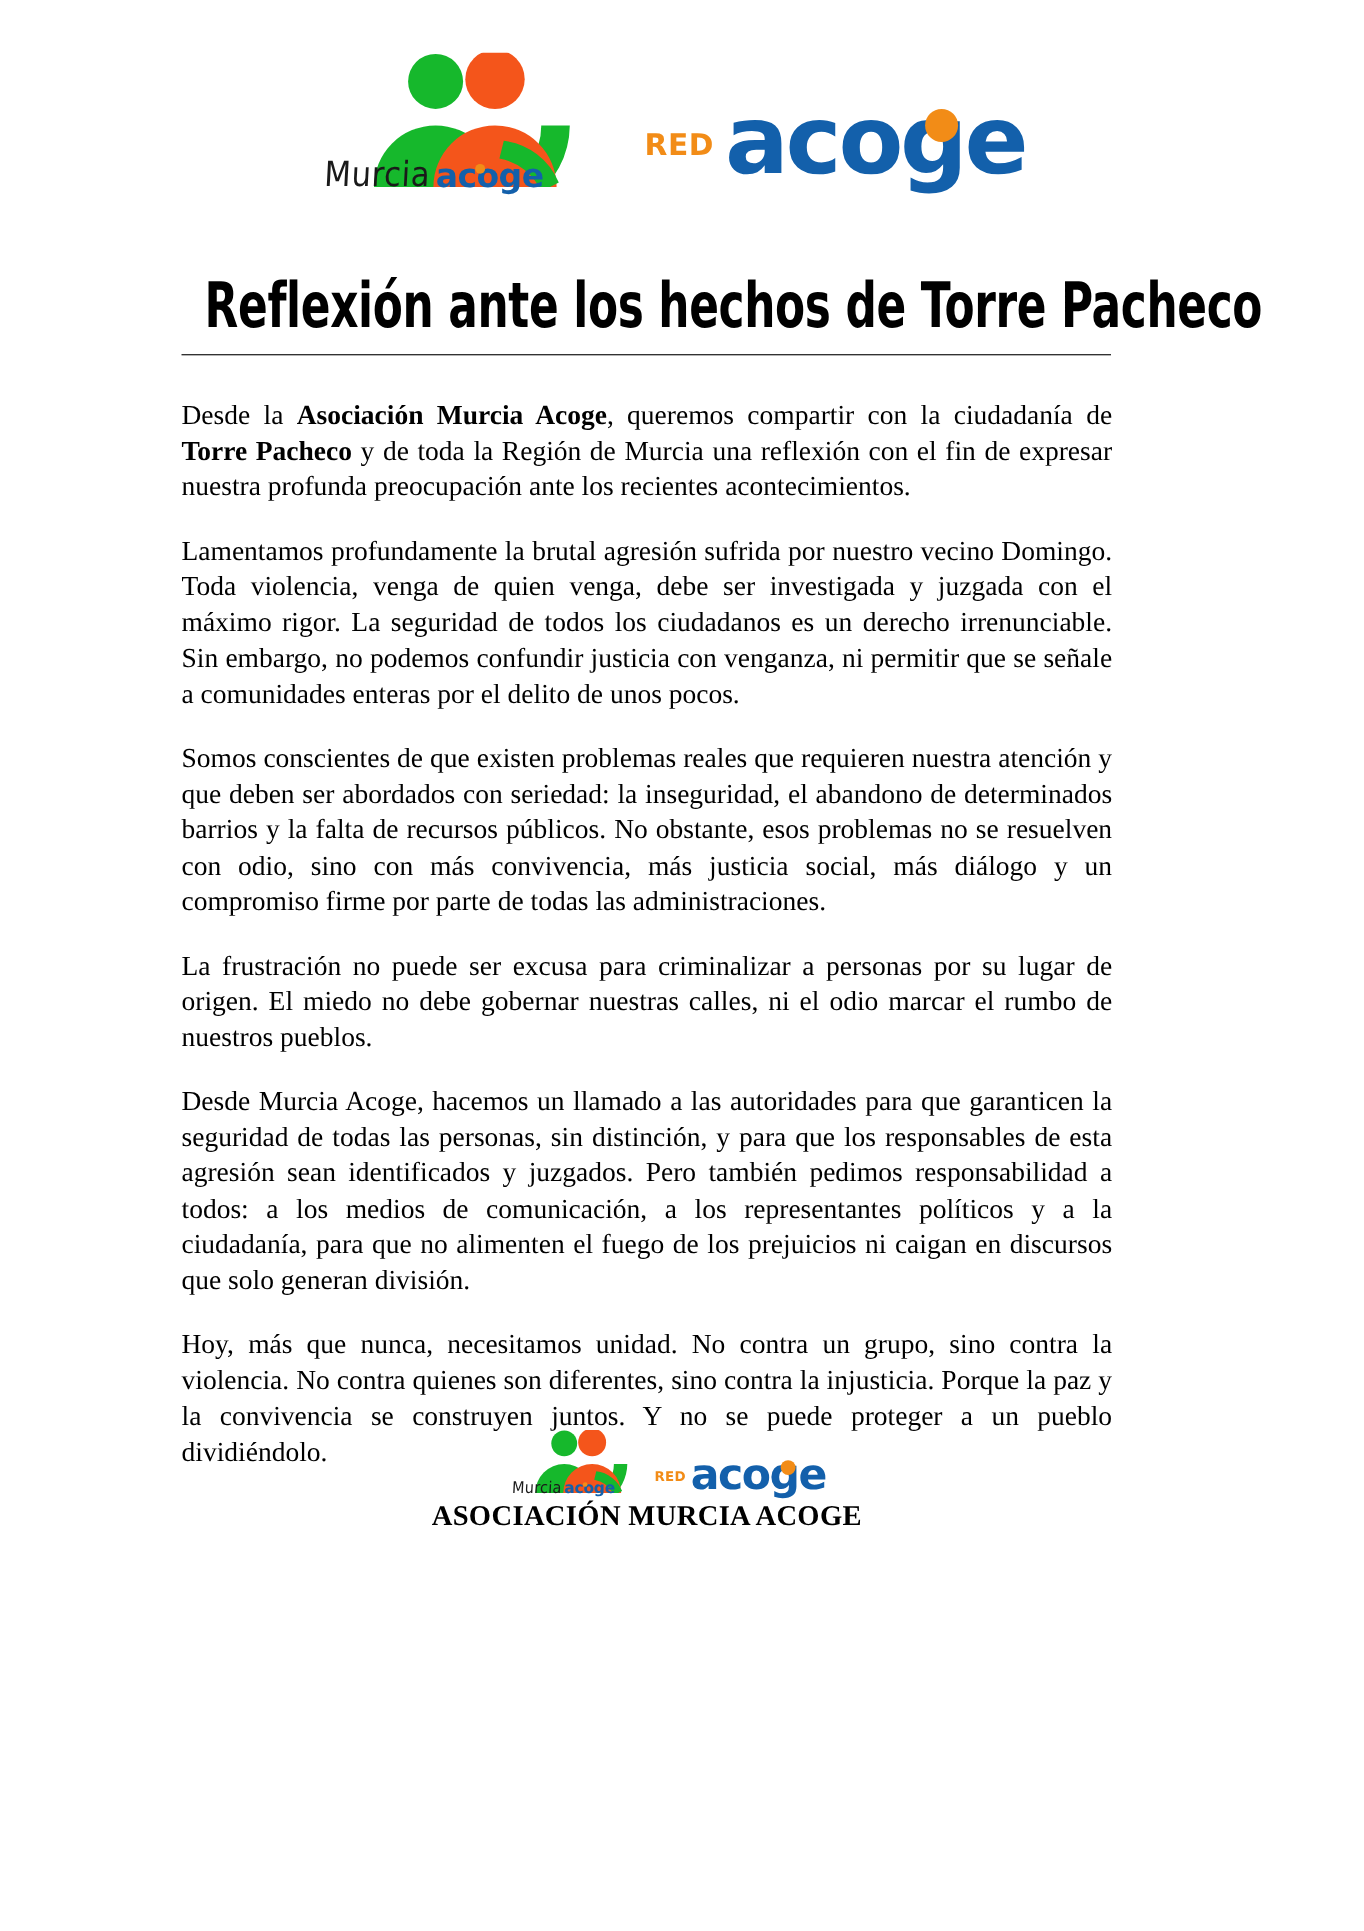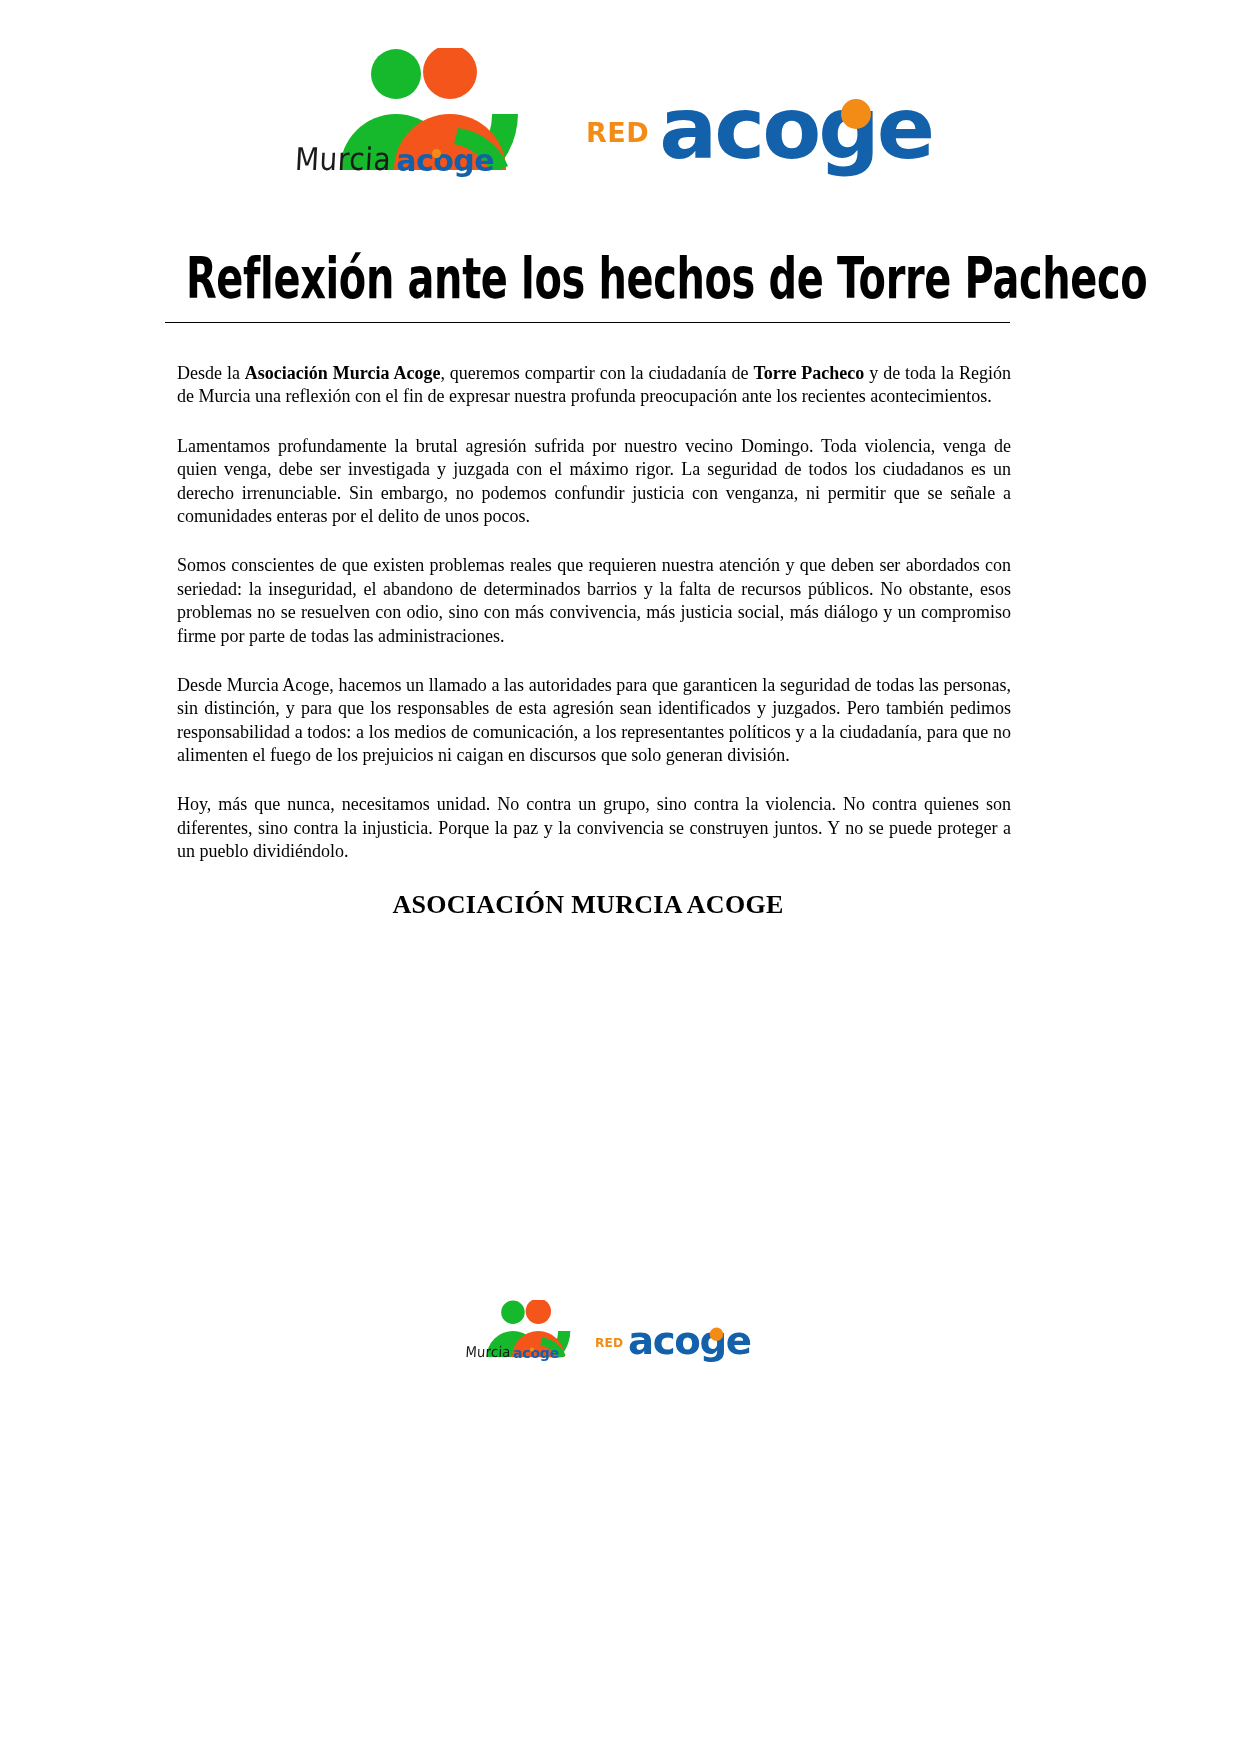--- a/index.html
+++ b/index.html
@@ -145,22 +145,22 @@
   }
 
   
   .body-area {
     position: absolute;
     top: 362px;
     left: 165px;
     width: 846px;
   }
   p.para {
-    margin: 0 0 26px 12px;
-    font-size: 18px;
+    margin: 0 0 26px 0;
+    font-size: 25px;
     line-height: 1.30;
     text-align: justify;
     text-justify: inter-word;
     hyphens: none;
   }
   p.para b { font-weight: bold; }
 
   .signature {
     margin-top: 8px;
     text-align: center;
@@ -218,20 +218,21 @@
 
   </div>
 
   <h1 class="doc-title">Reflexión ante los hechos de Torre Pacheco</h1>
   <div class="title-rule"></div>
 
   <div class="body-area">
     <p class="para"><span>Desde la </span><b>Asociación Murcia Acoge</b><span>, queremos compartir con la ciudadanía de </span><b>Torre Pacheco</b><span> y de toda la Región de Murcia una reflexión con el fin de expresar nuestra profunda preocupación ante los recientes acontecimientos.</span></p>
     <p class="para"><span>Lamentamos profundamente la brutal agresión sufrida por nuestro vecino Domingo. Toda violencia, venga de quien venga, debe ser investigada y juzgada con el máximo rigor. La seguridad de todos los ciudadanos es un derecho irrenunciable. Sin embargo, no podemos confundir justicia con venganza, ni permitir que se señale a comunidades enteras por el delito de unos pocos.</span></p>
     <p class="para"><span>Somos conscientes de que existen problemas reales que requieren nuestra atención y que deben ser abordados con seriedad: la inseguridad, el abandono de determinados barrios y la falta de recursos públicos. No obstante, esos problemas no se resuelven con odio, sino con más convivencia, más justicia social, más diálogo y un compromiso firme por parte de todas las administraciones.</span></p>
+    <p class="para"><span>La frustración no puede ser excusa para criminalizar a personas por su lugar de origen. El miedo no debe gobernar nuestras calles, ni el odio marcar el rumbo de nuestros pueblos.</span></p>
     <p class="para"><span>Desde Murcia Acoge, hacemos un llamado a las autoridades para que garanticen la seguridad de todas las personas, sin distinción, y para que los responsables de esta agresión sean identificados y juzgados. Pero también pedimos responsabilidad a todos: a los medios de comunicación, a los representantes políticos y a la ciudadanía, para que no alimenten el fuego de los prejuicios ni caigan en discursos que solo generan división.</span></p>
     <p class="para"><span>Hoy, más que nunca, necesitamos unidad. No contra un grupo, sino contra la violencia. No contra quienes son diferentes, sino contra la injusticia. Porque la paz y la convivencia se construyen juntos. Y no se puede proteger a un pueblo dividiéndolo.</span></p>
     <div class="signature">ASOCIACIÓN MURCIA ACOGE</div>
   </div>
 
   <div class="footer-logos">
 
     <div class="fl-wrap-m">
       <div class="murcia-logo small">
         <svg class="murcia-mark" viewBox="0 0 192 122">

